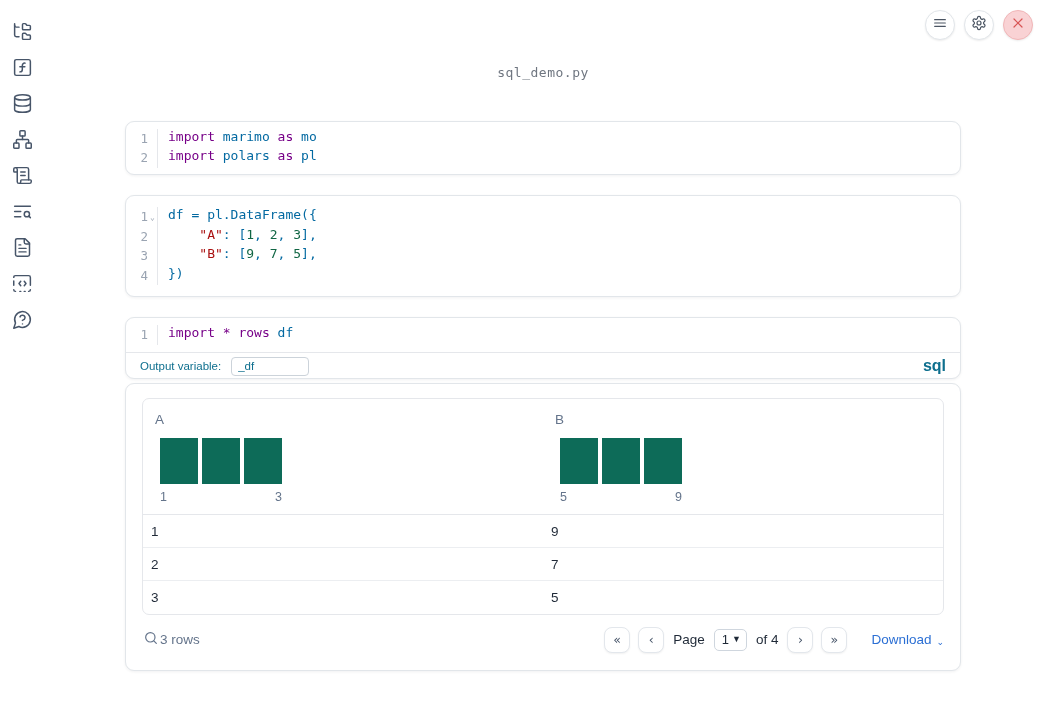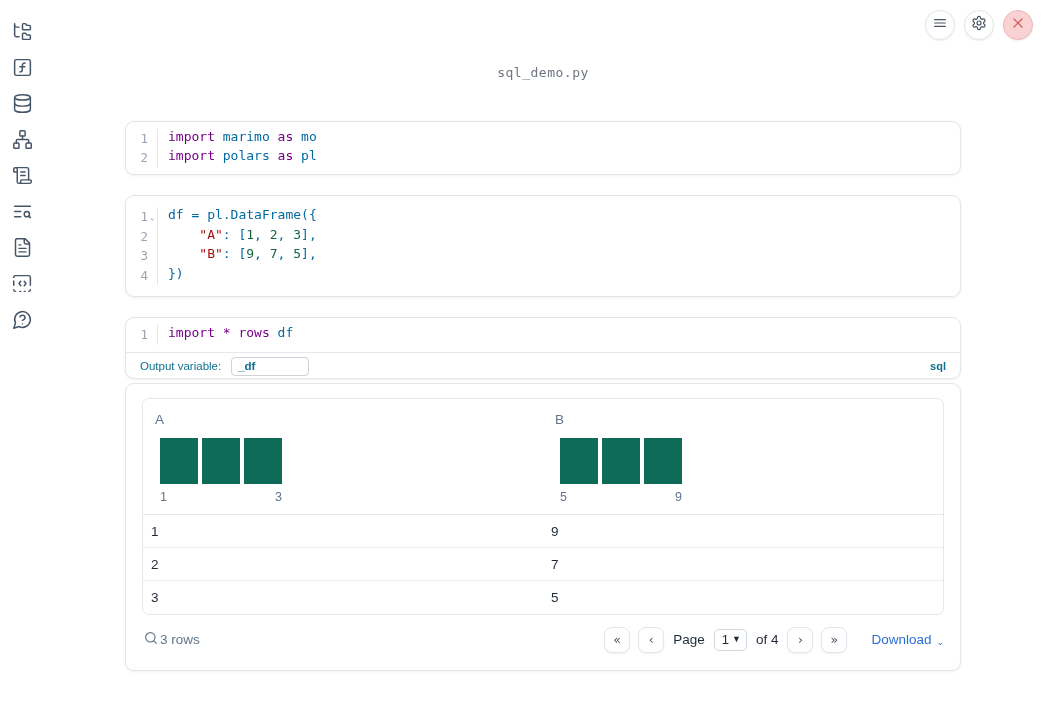--- a/index.html
+++ b/index.html
@@ -31,22 +31,22 @@
   .gutter { width:22px; text-align:right; color:#9aa4b2; font-size:12.5px; flex:none; line-height:19.5px; }
   .fold { width:9px; flex:none; font-size:8px; color:#9aa4b2; text-align:center; line-height:22px; }
   .codetext { border-left:1px solid #e5e7eb; padding-left:10px; white-space:pre; flex:1; display:flex; }
   .tok-kw  { color:#770088; }
   .tok-str { color:#aa1111; }
   .tok-num { color:#116644; }
   .tok-pl  { color:#0369a1; }
 
   .meta { height:27px; border-top:1px solid #e5e7eb; display:flex; align-items:center; padding:0 14px; }
   .meta-label { font-size:11.5px; font-weight:normal; color:#0e6f8e; }
-  .meta-input { margin-left:10px; width:78px; height:19px; border:1px solid #ccd3da; border-radius:4px; font-family:"Liberation Sans",sans-serif; font-weight:bold; font-size:11.5px; color:#0e6f8e; padding:0 6px; background:#fff; outline:none; }
-  .meta-lang { margin-left:auto; font-size:11px; font-weight:bold; color:#0e6f8e; }
+  .meta-input { margin-left:10px; width:78px; height:19px; border:1px solid #ccd3da; border-radius:4px; font-family:"Liberation Sans",sans-serif; font-weight:normal; font-size:11.5px; color:#0e6f8e; padding:0 6px; background:#fff; outline:none; }
+  .meta-lang { margin-left:auto; font-size:16px; font-weight:bold; color:#0e6f8e; }
 
   
   #output-card { position:absolute; left:0; top:379px; width:836px; height:288px; background:#fff; border:1px solid #e2e6ea; border-radius:9px; box-shadow:0 1px 3px rgba(15,23,42,.06); padding:14px 16px 0; }
   .tbox { border:1px solid #e5e7eb; border-radius:7px; overflow:hidden; }
   .thead { display:flex; border-bottom:1px solid #e5e7eb; }
   .hcol { width:50%; padding:13px 12px 10px; }
   .hname { font-size:13.5px; color:#64748b; }
   .bars { display:flex; gap:4px; margin:11px 0 0 5px; height:46px; align-items:flex-end; }
   .bar { width:38px; background:#0d6b58; }
   .minmax { display:flex; justify-content:space-between; width:122px; margin:6px 0 0 5px; font-size:12.5px; color:#64748b; }

